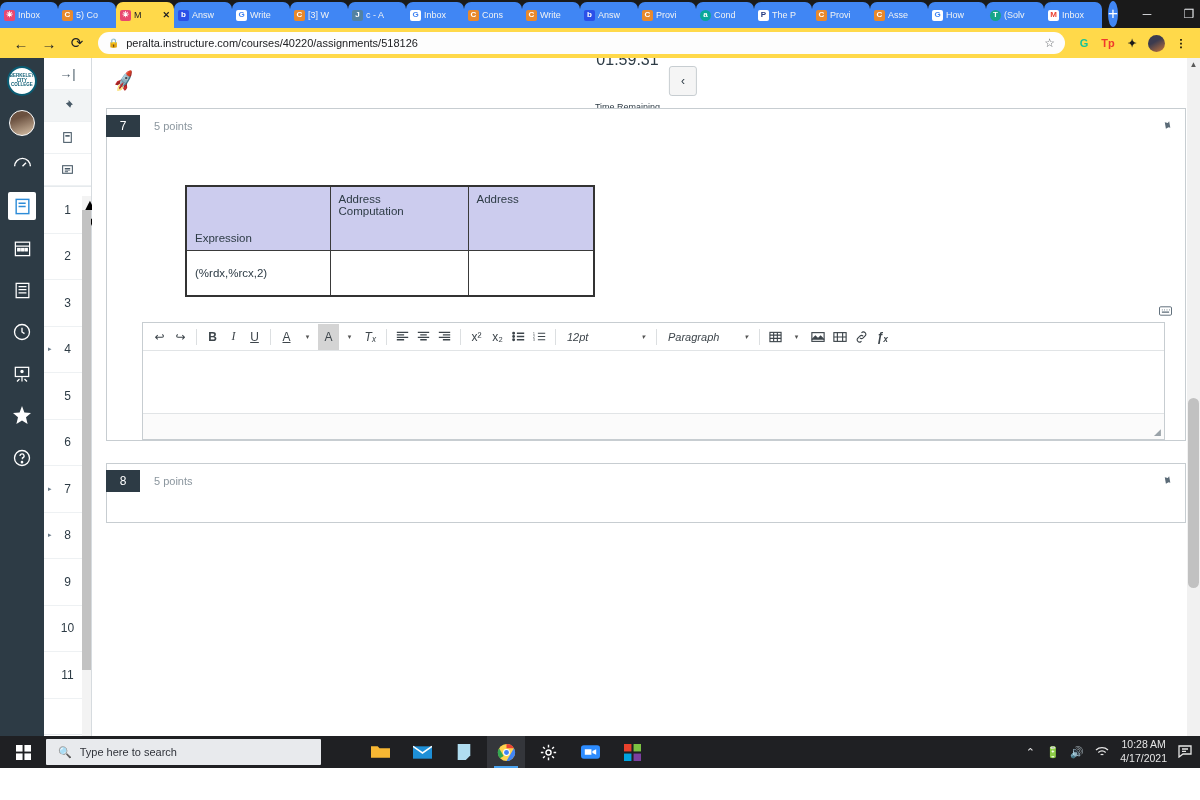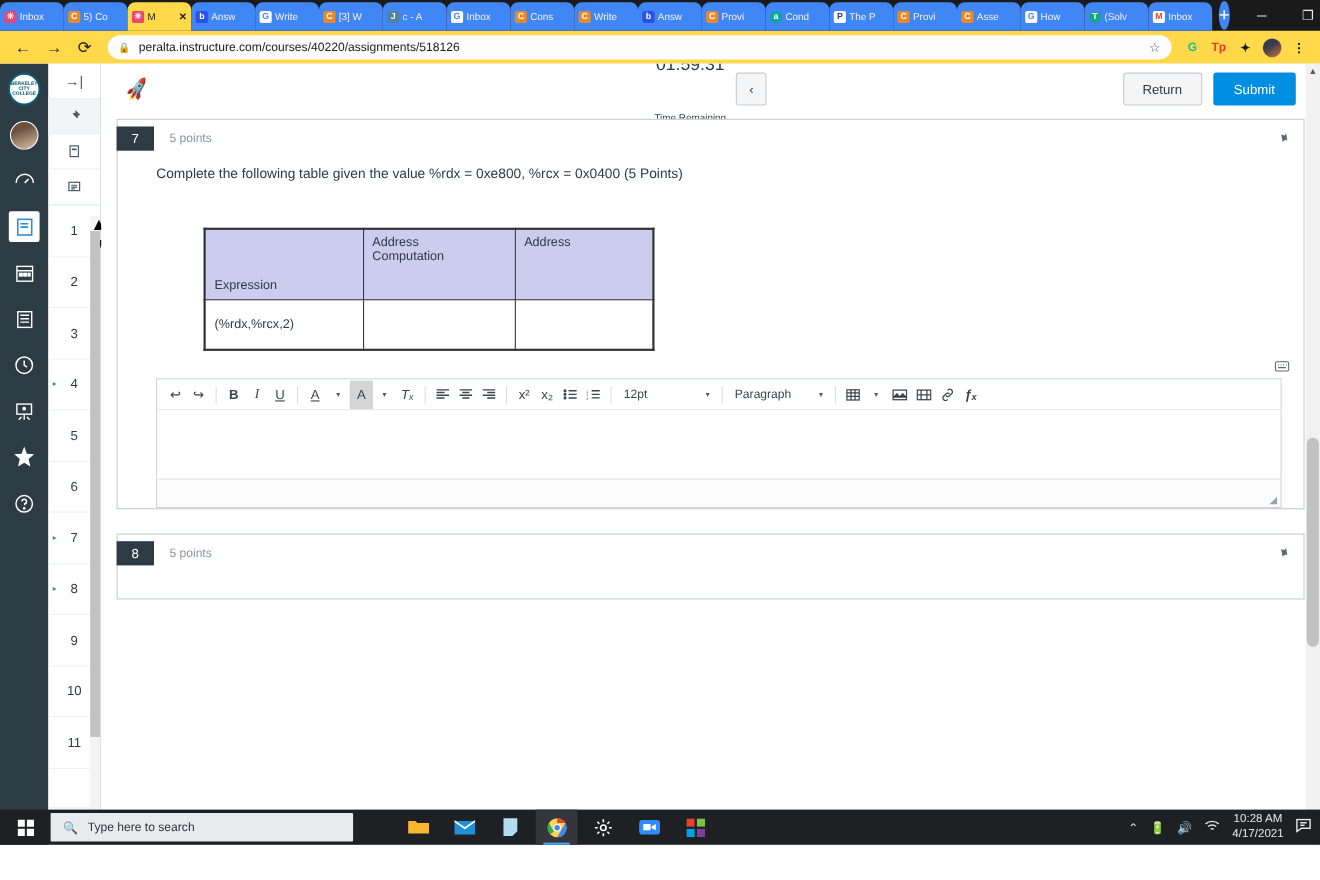--- a/index.html
+++ b/index.html
@@ -195,21 +195,21 @@
   }
   .tb {
     height: 26px; min-width: 21px; padding: 0 4px; display: flex;
     align-items: center; justify-content: center;
     font-size: 12px; color: #3d454b;
   }
   .tb.sep { min-width: 1px; width: 1px; padding: 0; margin: 0 5px;
     height: 16px; background: #dcdfe1; }
   .tb-select {
     display: flex; align-items: center; justify-content: space-between;
-    width: 90px; font-size: 11px; color: #3d454b; padding: 0 6px;
+    width: 90px; font-size: 11px; color: #3d454b; padding: 0 6px; font-style: italic;
   }
   .tb-select.wide { width: 92px; }
   .caret { font-size: 7px; color: #555; }
   .rce-body { height: 62px; background: #fff; }
   .rce-status {
     height: 26px; border-top: 1px solid #e1e4e6; background: #fbfbfb;
     position: relative;
   }
   .resize-grip {
     position: absolute; right: 3px; bottom: 2px; font-size: 9px; color: #9aa3a9;
@@ -515,40 +515,35 @@
     <div class="content">
 
       <div class="exam-header">
         <span class="rocket">🚀</span>
         <div class="timer-wrap">
           <div class="timer-text">
             <div class="timer-val">01:59:31</div>
             <div class="timer-lbl">Time Remaining</div>
           </div>
           <div class="collapse-btn">‹</div>
-        </div>
-        <div class="hdr-actions">
-          <div class="btn-return">Return</div>
-          <div class="btn-submit">Submit</div>
         </div>
       </div>
 
       <div class="scrollzone">
 
         <div class="question-box">
           <div class="q-head">
             <div class="q-badge">7</div>
             <div class="q-points">5 points</div>
             <div class="q-flag">
               <svg width="14" height="14" viewBox="0 0 24 24" fill="#5b6b77">
                   <path d="M14 2l8 8-3 1-2 5-4-4-6 6 6-6-4-4 5-2z"></path>
                 </svg>
             </div>
           </div>
-          <div class="q-text">Complete the following table given the value %rdx = 0xe800, %rcx = 0x0400  (5 Points)</div>
 
           <table class="qtable">
             <tbody>
                 <tr>
               <th class="col-a bot">Expression</th>
               <th class="col-b top">Address<br>Computation</th>
               <th class="col-c top">Address</th>
             </tr>
             <tr>
               <td>(%rdx,%rcx,2)</td>

